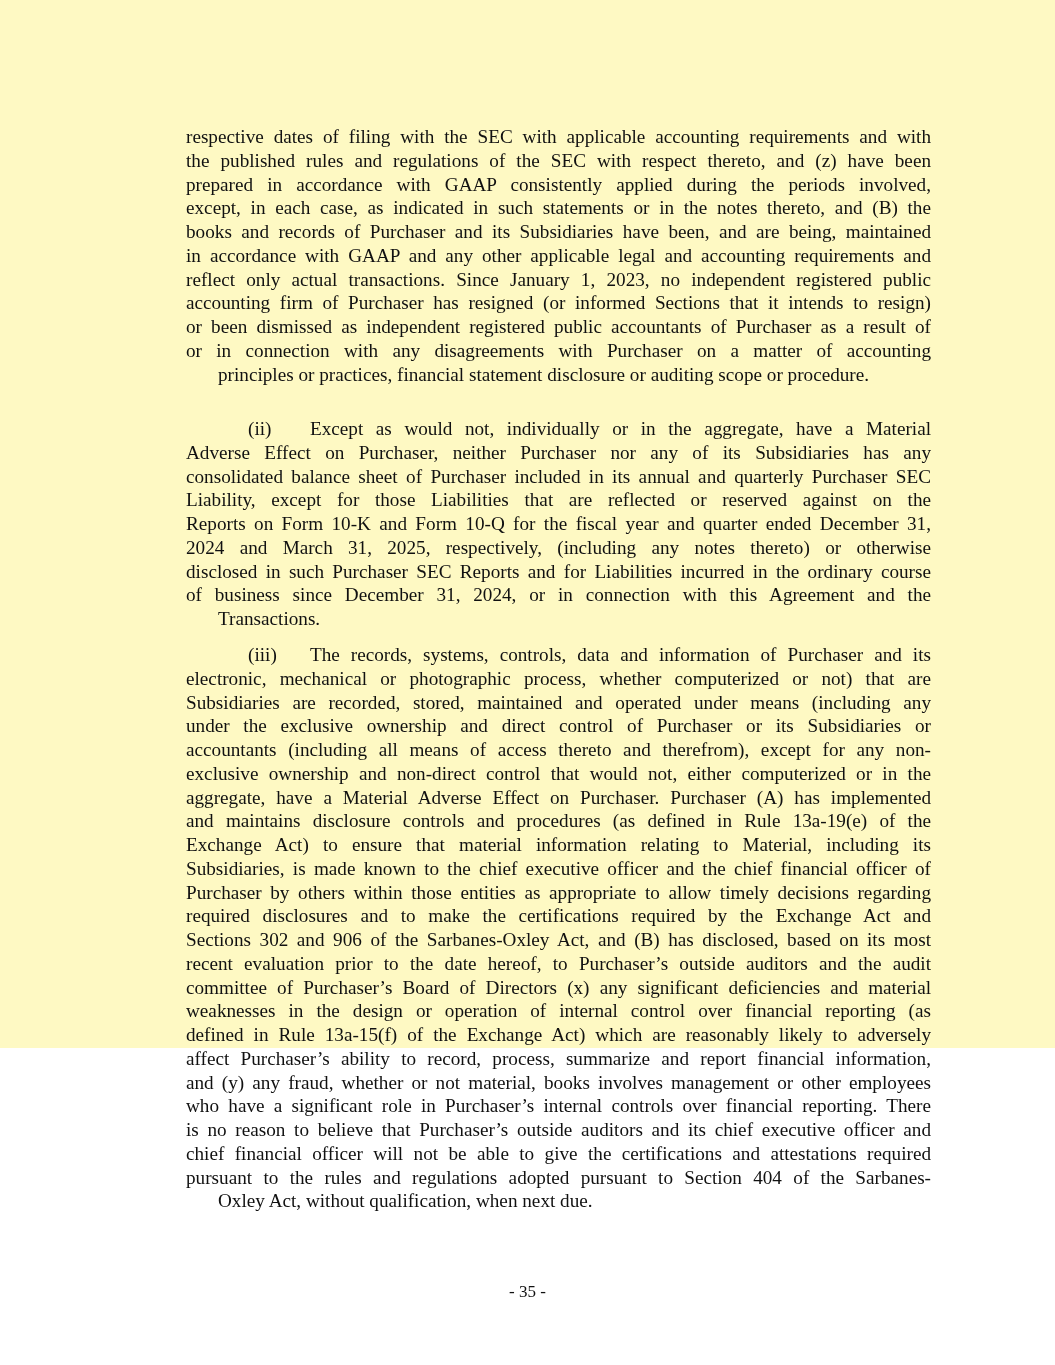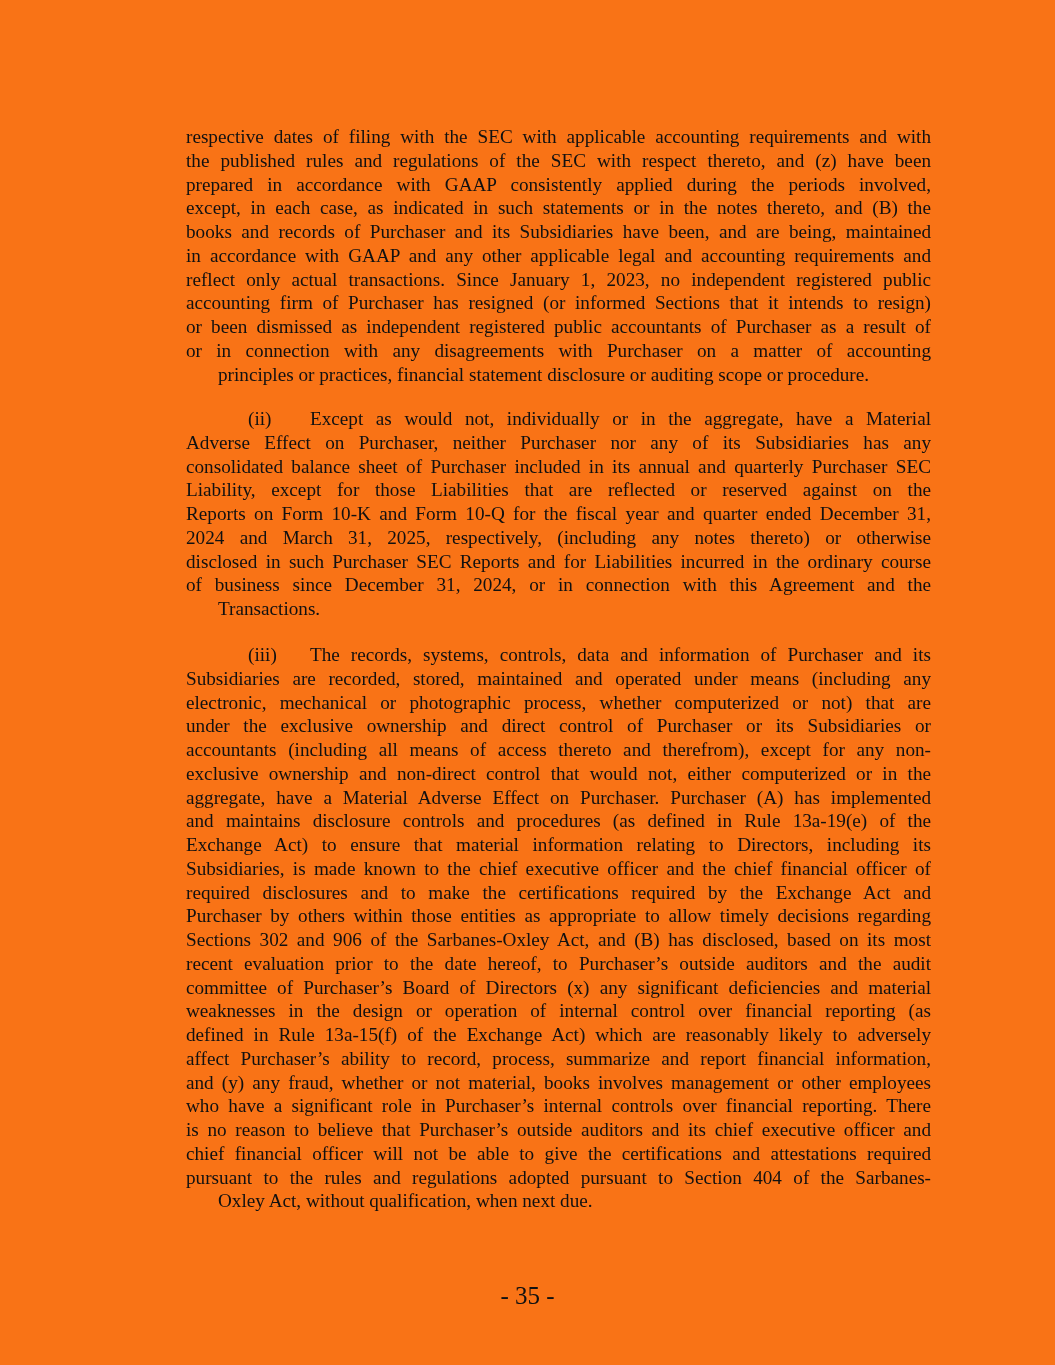--- a/index.html
+++ b/index.html
@@ -12,22 +12,22 @@
       height: 1365px;
       position: relative;
       overflow: hidden;
       font-family: "Liberation Serif", "DejaVu Serif", serif;
       color: #111111;
     }
     .page {
       position: absolute;
       left: 0; top: 0;
       width: 1055px;
-      height: 1365px;
-      background: #f97316;
+      height: 1048px;
+      background: #fef9c3;
     }
     .para {
       position: absolute;
       left: 186px;
       width: 745px;
       font-size: 19.2px;
     }
     .line {
       display: block;
       height: 23.75px;
@@ -49,21 +49,21 @@
     }
     #p1 { top: 125px; }
     #p2 { top: 407px; }
     #p3 { top: 643px; }
     .page-number {
       position: absolute;
       top: 1282px;
       left: 0;
       width: 1055px;
       text-align: center;
-      font-size: 25px;
+      font-size: 17px;
     }
   </style>
 </head>
 <body>
 
 <div class="page">
 
   <div class="para" id="p1">
     <span class="line">respective dates of filing with the SEC with applicable accounting requirements and with</span>
     <span class="line">the published rules and regulations of the SEC with respect thereto, and (z) have been</span>
@@ -72,50 +72,50 @@
     <span class="line">books and records of Purchaser and its Subsidiaries have been, and are being, maintained</span>
     <span class="line">in accordance with GAAP and any other applicable legal and accounting requirements and</span>
     <span class="line">reflect only actual transactions. Since January 1, 2023, no independent registered public</span>
     <span class="line">accounting firm of Purchaser has resigned (or informed Sections that it intends to resign)</span>
     <span class="line">or been dismissed as independent registered public accountants of Purchaser as a result of</span>
     <span class="line">or in connection with any disagreements with Purchaser on a matter of accounting</span>
     <span class="line last">principles or practices, financial statement disclosure or auditing scope or procedure.</span>
   </div>
 
   <div class="para" id="p2">
-    <span class="line indent" style="display:flex; justify-content:flex-start;">
+    <span class="line indent" style="display:flex; justify-content:flex-start;margin-top:10px;">
       <span class="enum">(ii)</span>
       <span class="line" style="flex:1; display:block;">Except as would not, individually or in the aggregate, have a Material</span>
     </span>
     <span class="line">Adverse Effect on Purchaser, neither Purchaser nor any of its Subsidiaries has any</span>
     <span class="line">consolidated balance sheet of Purchaser included in its annual and quarterly Purchaser SEC</span>
     <span class="line">Liability, except for those Liabilities that are reflected or reserved against on the</span>
     <span class="line">Reports on Form 10-K and Form 10-Q for the fiscal year and quarter ended December 31,</span>
     <span class="line">2024 and March 31, 2025, respectively, (including any notes thereto) or otherwise</span>
     <span class="line">disclosed in such Purchaser SEC Reports and for Liabilities incurred in the ordinary course</span>
     <span class="line">of business since December 31, 2024, or in connection with this Agreement and the</span>
     <span class="line last">Transactions.</span>
   </div>
 
   <div class="para" id="p3">
     <span class="line indent" style="display:flex; justify-content:space-between;">
       <span class="enum">(iii)</span>
       <span class="line" style="flex:1; display:block;">The records, systems, controls, data and information of Purchaser and its</span>
     </span>
+    <span class="line">electronic, mechanical or photographic process, whether computerized or not) that are</span>
     <span class="line">Subsidiaries are recorded, stored, maintained and operated under means (including any</span>
-    <span class="line">electronic, mechanical or photographic process, whether computerized or not) that are</span>
     <span class="line">under the exclusive ownership and direct control of Purchaser or its Subsidiaries or</span>
     <span class="line">accountants (including all means of access thereto and therefrom), except for any non-</span>
     <span class="line">exclusive ownership and non-direct control that would not, either computerized or in the</span>
     <span class="line">aggregate, have a Material Adverse Effect on Purchaser. Purchaser (A) has implemented</span>
     <span class="line">and maintains disclosure controls and procedures (as defined in Rule 13a-19(e) of the</span>
-    <span class="line">Exchange Act) to ensure that material information relating to Directors, including its</span>
+    <span class="line">Exchange Act) to ensure that material information relating to Material, including its</span>
     <span class="line">Subsidiaries, is made known to the chief executive officer and the chief financial officer of</span>
+    <span class="line">Purchaser by others within those entities as appropriate to allow timely decisions regarding</span>
     <span class="line">required disclosures and to make the certifications required by the Exchange Act and</span>
-    <span class="line">Purchaser by others within those entities as appropriate to allow timely decisions regarding</span>
     <span class="line">Sections 302 and 906 of the Sarbanes-Oxley Act, and (B) has disclosed, based on its most</span>
     <span class="line">recent evaluation prior to the date hereof, to Purchaser’s outside auditors and the audit</span>
     <span class="line">committee of Purchaser’s Board of Directors (x) any significant deficiencies and material</span>
     <span class="line">weaknesses in the design or operation of internal control over financial reporting (as</span>
     <span class="line">defined in Rule 13a-15(f) of the Exchange Act) which are reasonably likely to adversely</span>
     <span class="line">affect Purchaser’s ability to record, process, summarize and report financial information,</span>
     <span class="line">and (y) any fraud, whether or not material, books involves management or other employees</span>
     <span class="line">who have a significant role in Purchaser’s internal controls over financial reporting. There</span>
     <span class="line">is no reason to believe that Purchaser’s outside auditors and its chief executive officer and</span>
     <span class="line">chief financial officer will not be able to give the certifications and attestations required</span>

